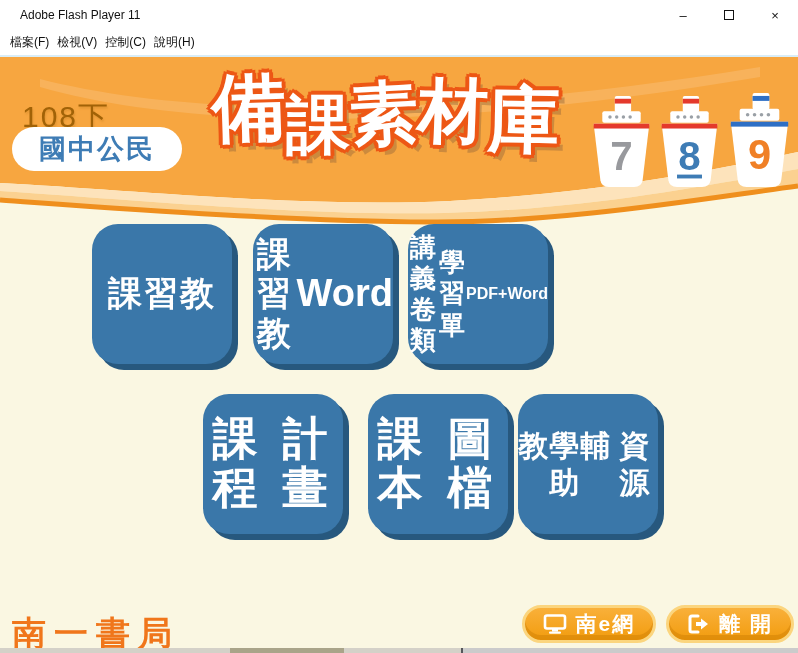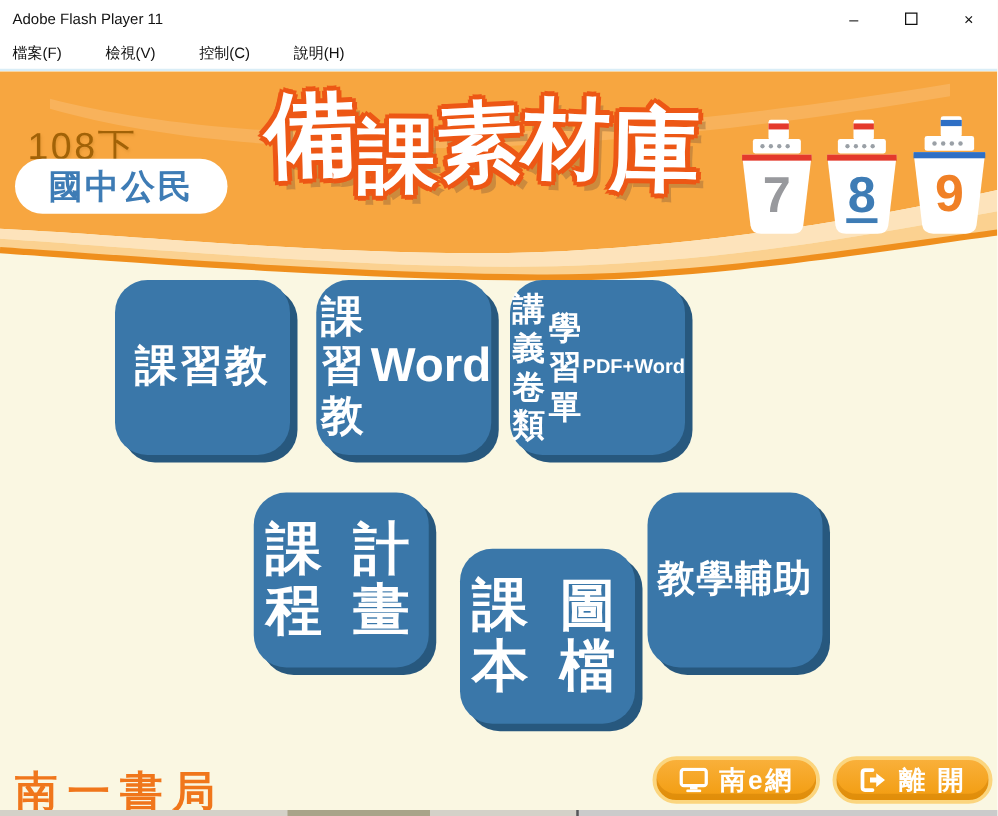--- a/index.html
+++ b/index.html
@@ -1,28 +1,28 @@
 <!DOCTYPE html>
 <html><head>
 <meta charset="utf-8">
 <style>
   * { margin:0; padding:0; box-sizing:border-box; }
   html,body { width:798px; height:653px; font-family:"Liberation Sans", sans-serif; }
   .window { width:798px; height:653px; background:#fff; position:relative; overflow:hidden; }
 
   
-  .titlebar { height:30px; background:#ffffff; display:flex; align-items:center; }
+  .titlebar { height:30px; background:#ffffff; display:flex; align-items:center;margin-left:10px; }
   .titlebar-text { font-size:12px; color:#111; padding-left:10px; flex:1; }
   .win-controls { display:flex; height:30px; }
   .win-btn { width:46px; height:30px; display:flex; align-items:center; justify-content:center;
              font-size:13px; color:#111; cursor:default; }
   .max-glyph { width:10px; height:10px; border:1px solid #111; display:inline-block; }
 
   
-  .menubar { height:25px; background:#ffffff; display:flex; align-items:center; padding-left:10px; gap:35px; }
+  .menubar { height:25px; background:#ffffff; display:flex; align-items:center; padding-left:10px; gap:8px; }
   .menu-item { font-size:12px; color:#111; }
   .menu-sep { height:2px; background:#d9edf7; }
 
   
   .stage { position:relative; width:798px; height:591px; background:#faf7e2; overflow:hidden; }
   .header-svg { position:absolute; top:0; left:0; }
 
   
   .semester { position:absolute; left:22px; top:40px; width:156px; text-align:left;
               font-size:30px; font-weight:normal; color:#a16207; letter-spacing:2px;
@@ -172,26 +172,27 @@
     <div class="tile" style="left:408px; top:167px;">
       <div class="l-md">講義卷類</div>
       <div class="l-md">學習單</div>
       <div class="l-sm">PDF+Word</div>
     </div>
 
     <div class="tile" style="left:203px; top:337px;">
       <div class="l-xl">課程</div>
       <div class="l-xl">計畫</div>
     </div>
-    <div class="tile" style="left:368px; top:337px;margin-top:45px;">
+    <div class="tile" style="left:368px; top:337px;">
       <div class="l-xl">課本</div>
       <div class="l-xl">圖檔</div>
     </div>
     <div class="tile" style="left:518px; top:337px;">
       <div class="l-mid">教學輔助</div>
+      <div class="l-mid">資源</div>
     </div>
 
     <div class="logo">南一書局</div>
 
     <div class="footer-btns">
       <div class="pill-btn">
         <svg width="24" height="20" viewBox="0 0 24 20">
           <rect x="2" y="1.5" width="20" height="13" rx="2" fill="none" stroke="#ffffff" stroke-width="2.6"></rect>
           <rect x="9" y="15" width="6" height="2.6" fill="#ffffff"></rect>
           <rect x="6" y="17.6" width="12" height="2.2" rx="1" fill="#ffffff"></rect>

